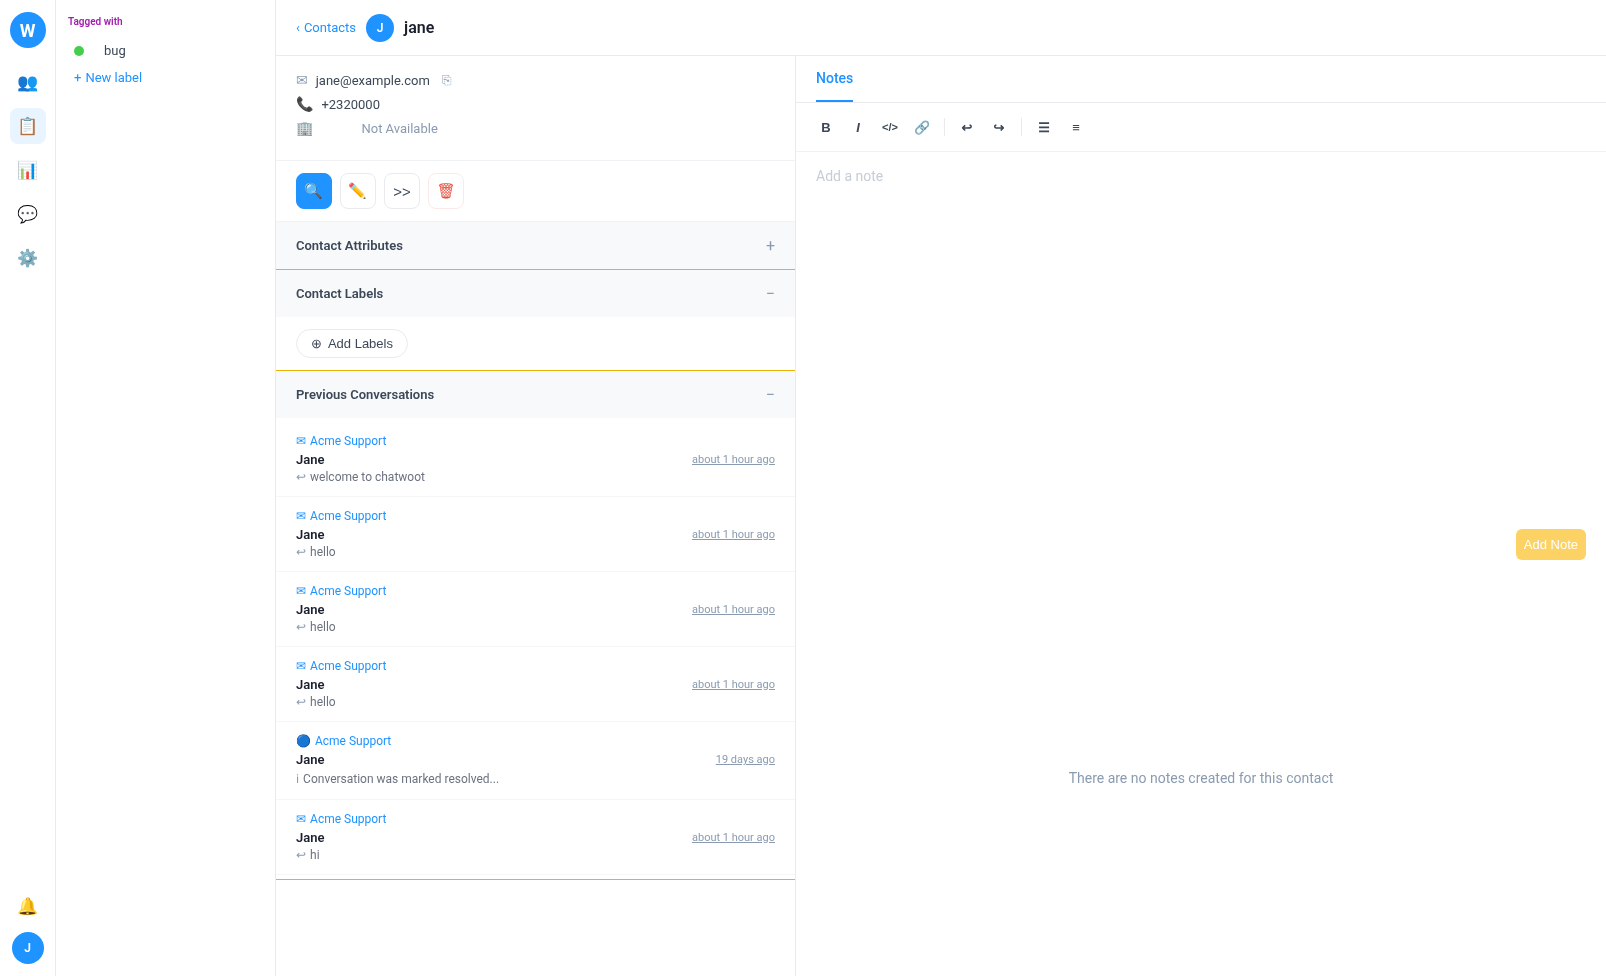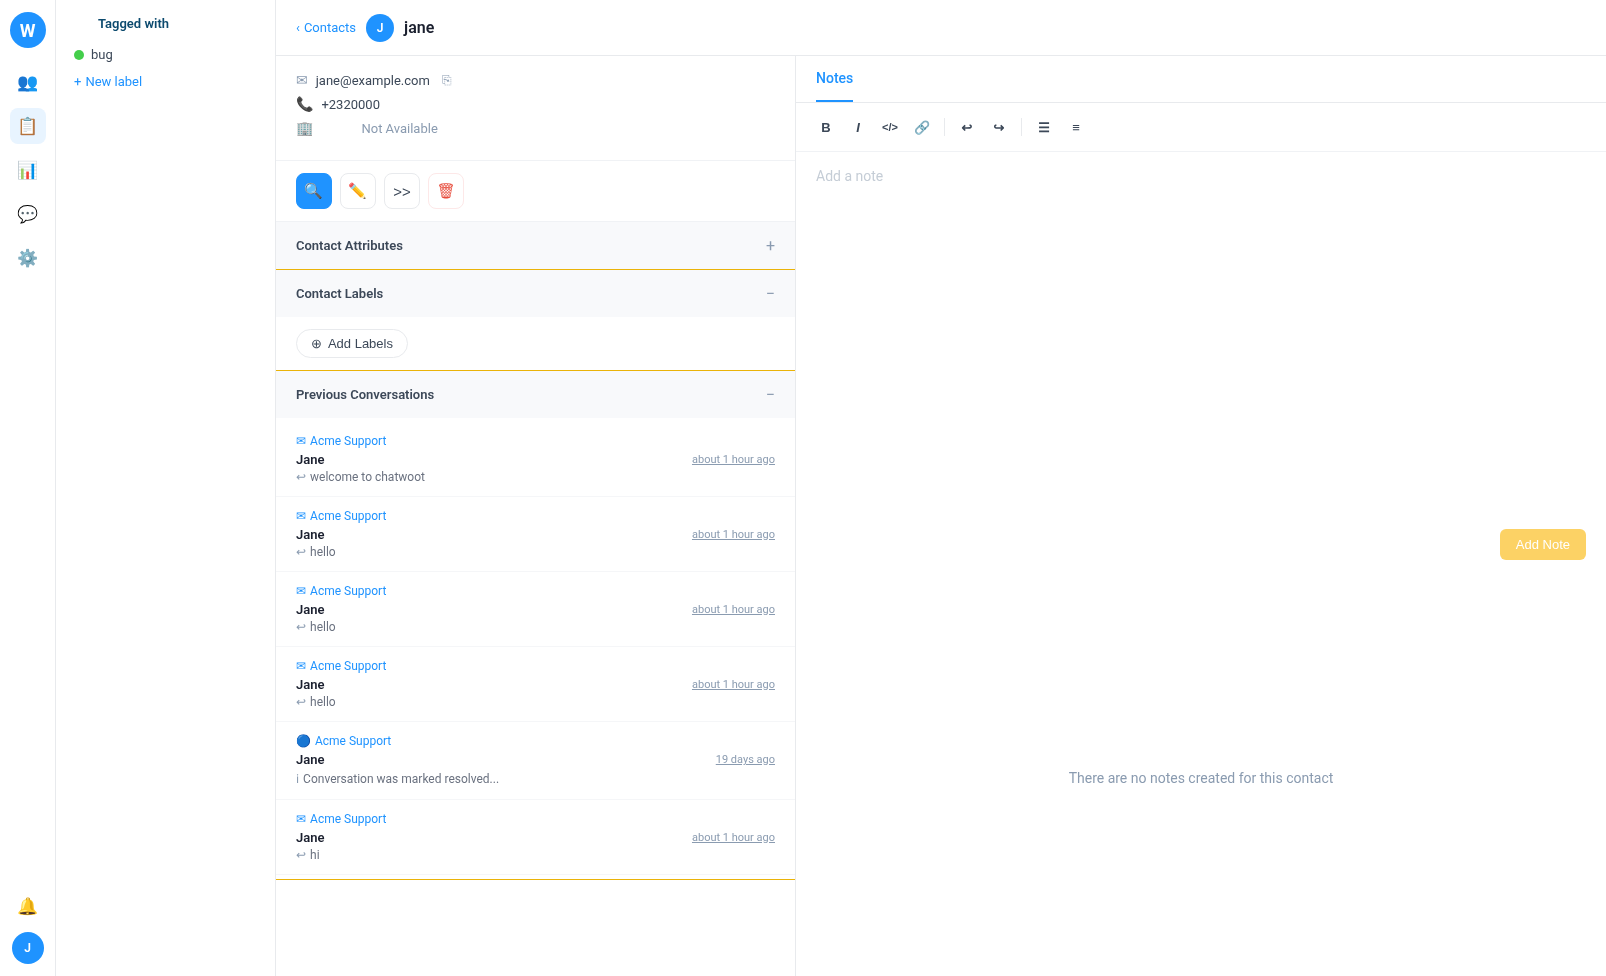--- a/index.html
+++ b/index.html
@@ -44,26 +44,25 @@
     }
 
     
     .sidebar-panel {
       width: 220px;
       background: #fff;
       border-right: 1px solid #e8eaed;
       padding: 16px 12px;
     }
     .sidebar-title {
-      font-size: 13px; font-weight: 600; color: #0c4a6e;
+      font-size: 10px; font-weight: 600; color: #a21caf;
       margin-bottom: 12px;
-      margin-left: 30px;
     }
     .label-item {
-      display: flex; align-items: center; gap: 7px;
+      display: flex; align-items: center; gap: 20px;
       padding: 4px 6px; border-radius: 4px;
       color: #3c4858; font-size: 13px;
       cursor: pointer;
     }
     .label-dot {
       width: 10px; height: 10px;
       border-radius: 50%;
       background: #44ce4b;
     }
     .new-label {
@@ -256,21 +255,21 @@
       display: flex;
       align-items: center;
       justify-content: center;
       color: #8a9bb0;
       font-size: 14px;
     }
     .submit-btn {
       position: absolute;
       bottom: 20px;
       right: 20px;
-      padding: 8px 16px;
+      padding: 8px 8px;
       background: #fbbf24;
       color: white;
       border: none;
       border-radius: 6px;
       font-size: 13px;
       font-weight: 500;
       cursor: pointer;
       opacity: 0.7;
     }
   </style>

